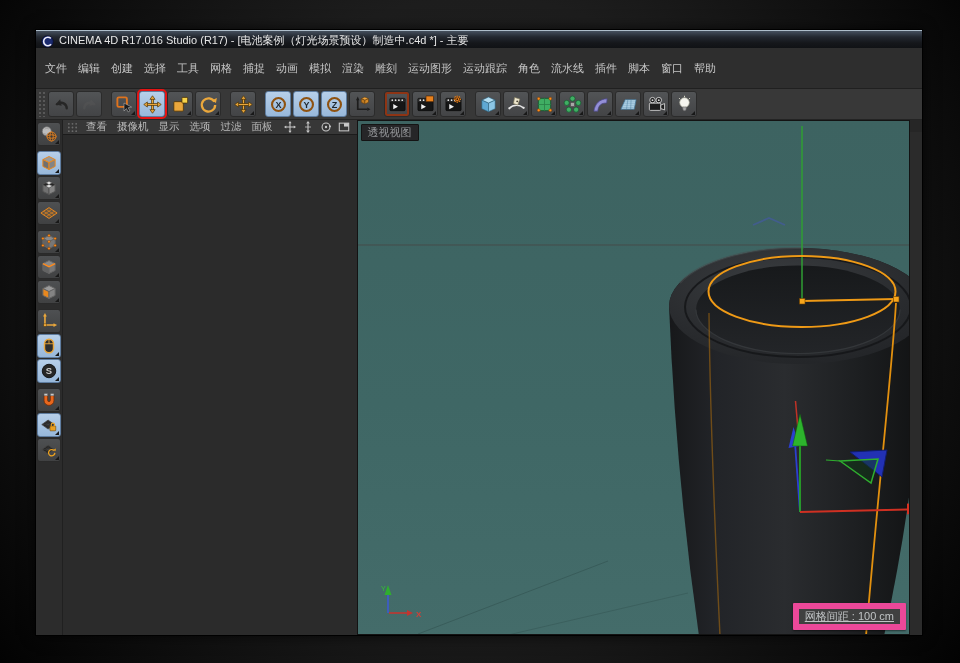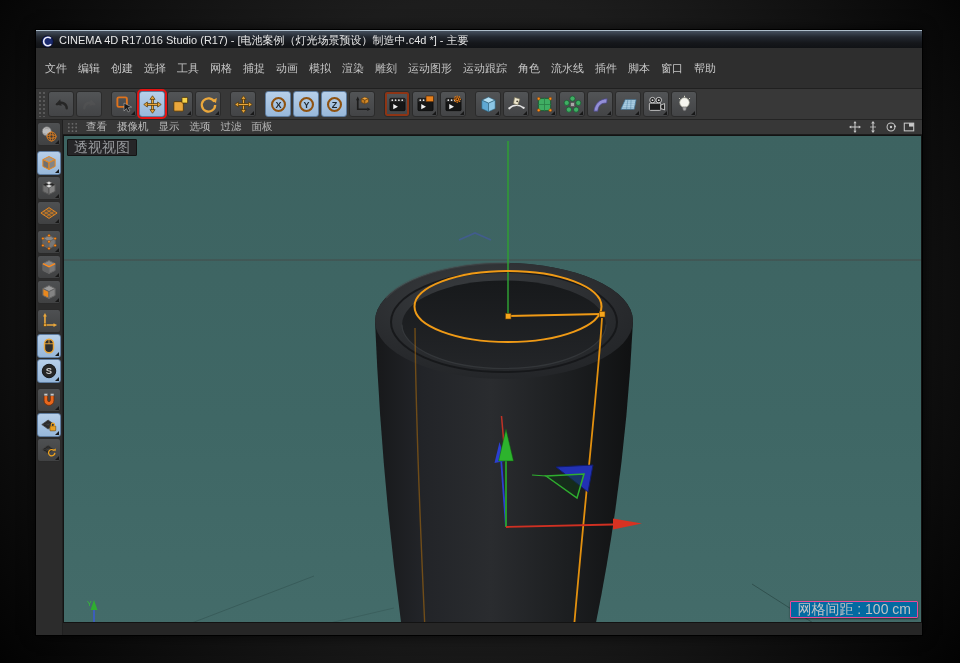--- a/index.html
+++ b/index.html
@@ -55,41 +55,42 @@
   #content{flex:1;display:flex;min-height:0;}
   #sidebar{width:26px;flex:0 0 26px;background:#2c2c2c;border-right:1px solid #202020;
     display:flex;flex-direction:column;align-items:center;padding-top:2px;}
   .s-tile{
     width:24px;height:24px;flex:0 0 24px;margin-bottom:1px;border-radius:3px;position:relative;
     background:linear-gradient(#4e5052,#404142);border:1px solid #2a2a2a;
     box-sizing:border-box;display:flex;align-items:center;justify-content:center;
   }
   .s-tile.active{background:linear-gradient(#b7cfe9,#98b8da);border-color:#5f7da0;}
   .s-gap{height:4px;flex:0 0 4px;}
-  #vp-col{flex:1;display:flex;flex-direction:column;min-width:0;}
+  #vp-col{flex:1;display:flex;flex-direction:row;min-width:0;}
   
   #vp-menubar{
     height:14px;flex:0 0 14px;background:#373737;border-bottom:1px solid #1c1c1c;
     display:flex;align-items:center;gap:10px;padding:0 4px;
     font-size:10.5px;color:#b9b9b9;white-space:nowrap;
   }
   #vp-menubar .grip{display:flex;margin-right:-2px;}
   #vp-nav{margin-left:auto;display:flex;gap:4px;align-items:center;padding-right:2px;}
   #vp-nav .nv{display:flex;align-items:center;justify-content:center;width:14px;height:13px;}
   
   #viewport{position:relative;flex:1;background:#3e6462;border:1px solid #131313;overflow:hidden;}
   #scene{position:absolute;left:0;top:0;}
   .chip{
-    position:absolute;font-size:14px;line-height:13px;padding:1px 6px;
+    position:absolute;font-size:11px;line-height:13px;padding:1px 6px;
     background:#262628;color:#95979a;border:1px solid #141414;border-radius:1px;
   }
   #view-label{left:3px;top:3px;}
   #grid-chip{
-    right:3px;bottom:4px;background:#0369a1;color:#c0c3c5;border:1px solid #ec4899;
+    right:3px;bottom:4px;background:#404040;color:#c0c3c5;border:6px solid #ec4899;
     box-shadow:0 1px 2px rgba(0,0,0,.5);
+    text-decoration:underline;
   }
   #bottom-strip{height:12px;flex:0 0 12px;background:#262626;}
 </style>
 </head>
 <body>
 
 <div id="app-window">
 
   <div id="titlebar">
     <span class="ic">

